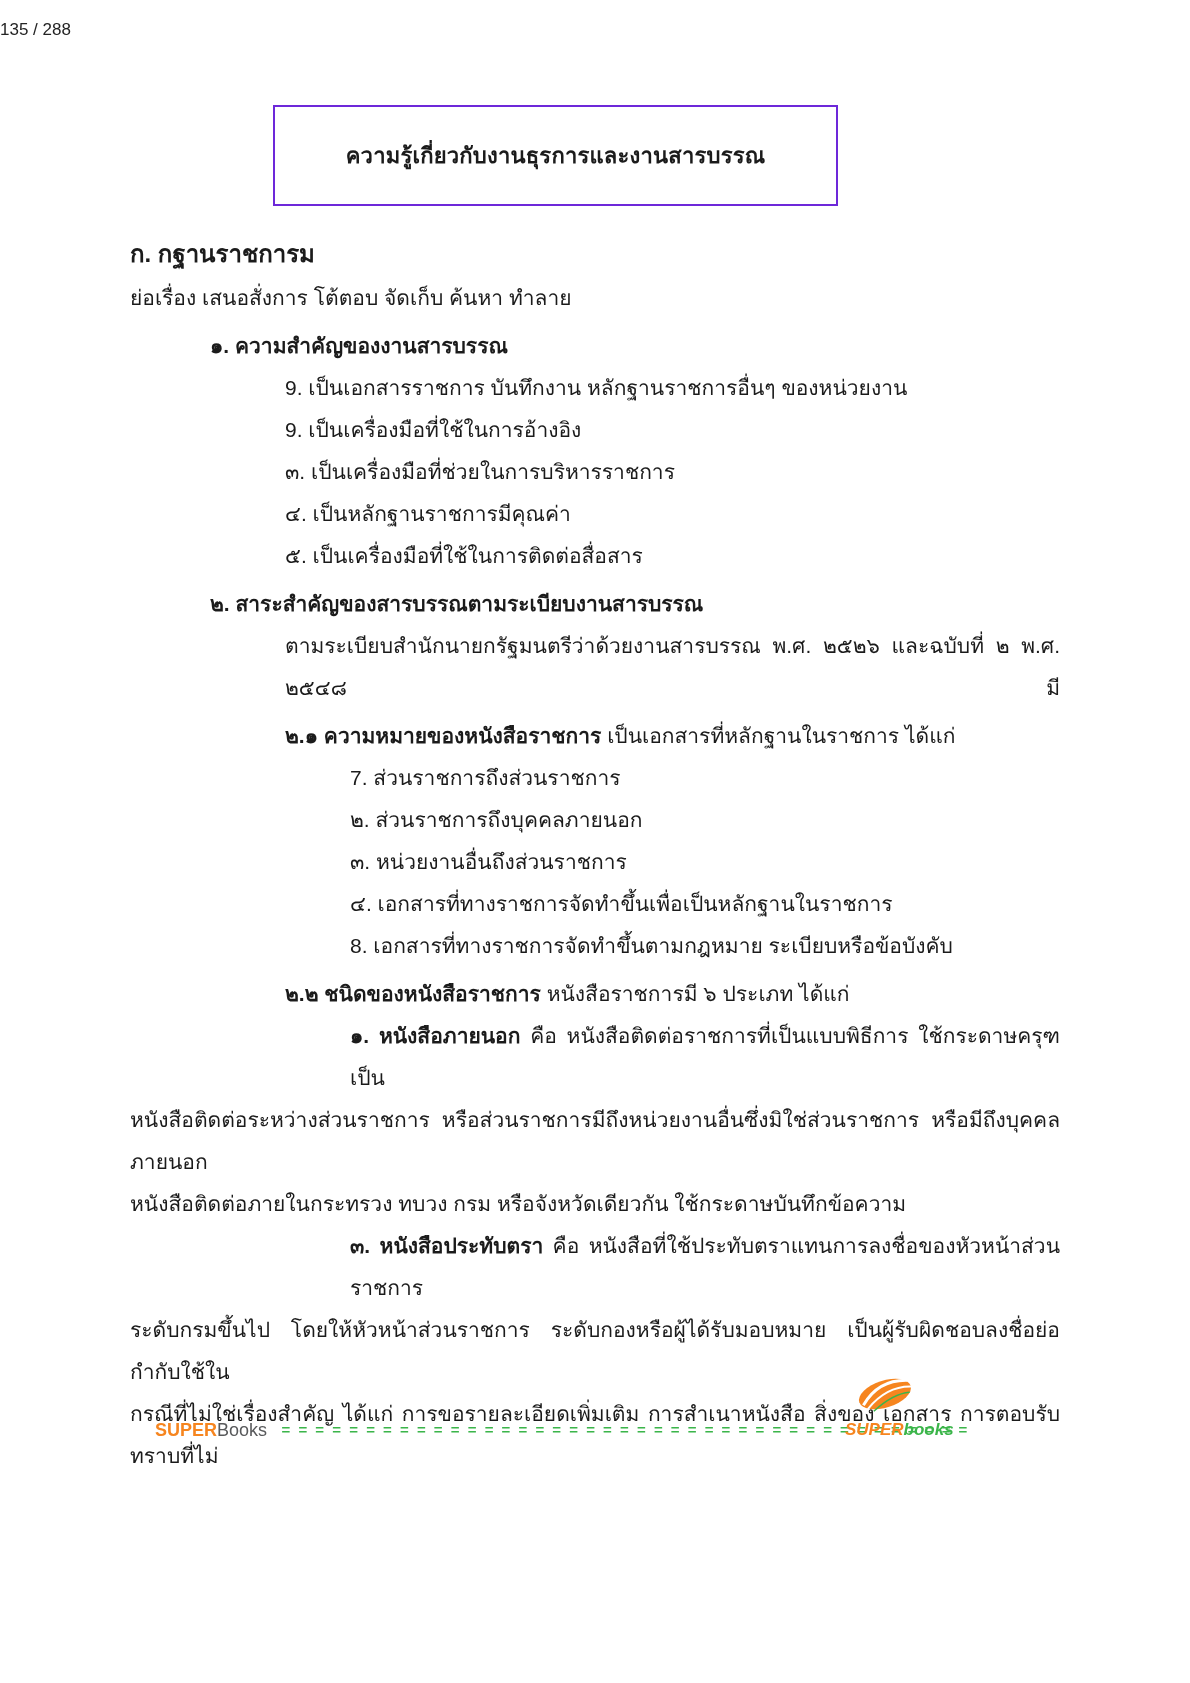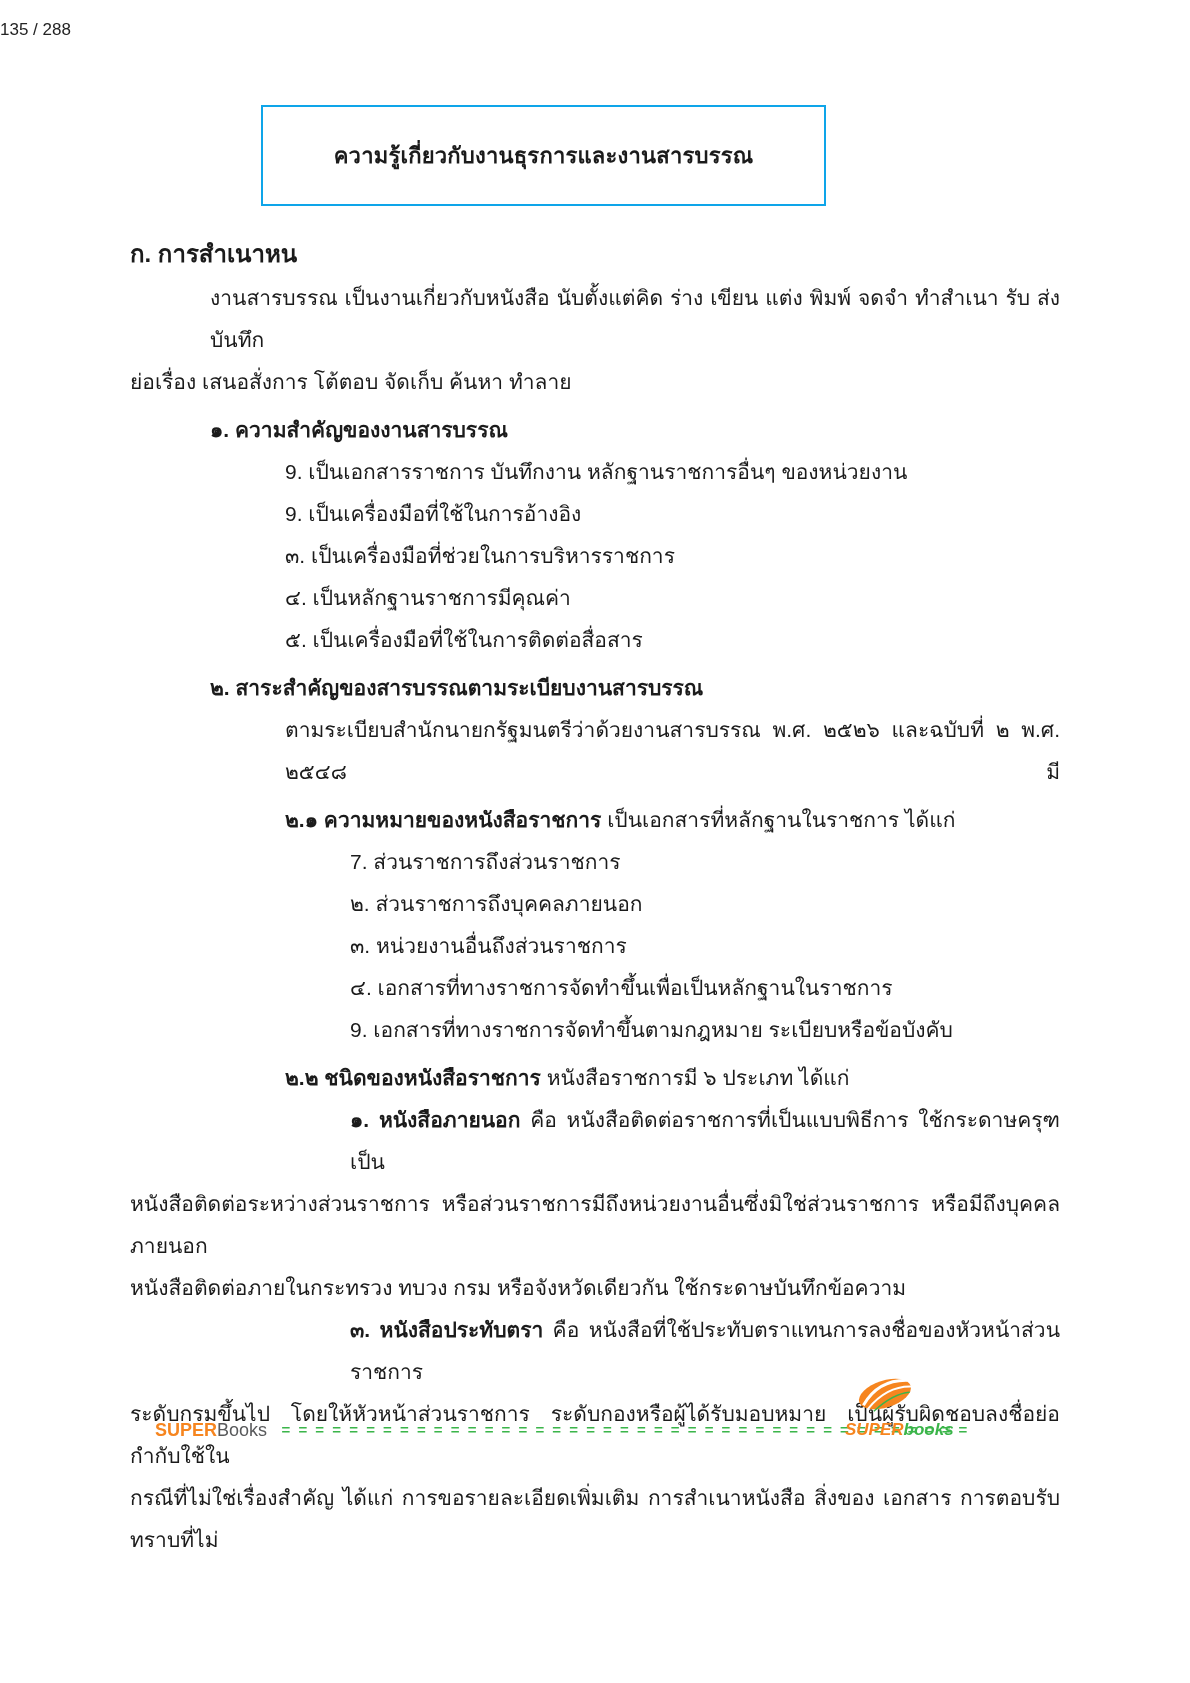--- a/index.html
+++ b/index.html
@@ -10,22 +10,22 @@
     margin:0 auto;
     font-family:"Liberation Sans", sans-serif;
     color:#1b1b1b;
     overflow:hidden;
   }
   .page-number{
     position:absolute;top:20px;left:0;width:100%;
     text-align:left;font-size:17px;color:#242424;
   }
   .title-box{
-    position:absolute;top:105px;left:261px;width:565px;height:101px;
-    border:2px solid #0ea5e9;
+    position:absolute;top:105px;left:273px;width:565px;height:101px;
+    border:2px solid #6d28d9;
     display:flex;align-items:center;justify-content:center;
     box-sizing:border-box;
   }
   .title-box .title{
     font-size:22px;font-weight:700;letter-spacing:.2px;
   }
   .doc{
     position:absolute;top:233px;left:130px;width:930px;
   }
   .doc-heading{
@@ -72,38 +72,37 @@
 
 <div class="page">
 
   <div class="page-number">135 / 288</div>
 
   <div class="title-box">
     <div class="title">ความรู้เกี่ยวกับงานธุรการและงานสารบรรณ</div>
   </div>
 
   <div class="doc">
-    <div class="doc-heading">ก. การสำเนาหน</div>
+    <div class="doc-heading">ก. กฐานราชการม</div>
     <div id="doc-lines">
-        <div class="line ind1 justify"><span>งานสารบรรณ เป็นงานเกี่ยวกับหนังสือ นับตั้งแต่คิด ร่าง เขียน แต่ง พิมพ์ จดจำ ทำสำเนา รับ ส่ง บันทึก</span></div>
         <div class="line ind0"><span>ย่อเรื่อง เสนอสั่งการ โต้ตอบ จัดเก็บ ค้นหา ทำลาย</span></div>
         <div class="line ind1 gap"><span class="b">๑. ความสำคัญของงานสารบรรณ</span></div>
         <div class="line ind2"><span>9. เป็นเอกสารราชการ บันทึกงาน หลักฐานราชการอื่นๆ ของหน่วยงาน</span></div>
         <div class="line ind2"><span>9. เป็นเครื่องมือที่ใช้ในการอ้างอิง</span></div>
         <div class="line ind2"><span>๓. เป็นเครื่องมือที่ช่วยในการบริหารราชการ</span></div>
         <div class="line ind2"><span>๔. เป็นหลักฐานราชการมีคุณค่า</span></div>
         <div class="line ind2"><span>๕. เป็นเครื่องมือที่ใช้ในการติดต่อสื่อสาร</span></div>
         <div class="line ind1 gap"><span class="b">๒. สาระสำคัญของสารบรรณตามระเบียบงานสารบรรณ</span></div>
         <div class="line ind2 justify"><span>ตามระเบียบสำนักนายกรัฐมนตรีว่าด้วยงานสารบรรณ พ.ศ. ๒๕๒๖ และฉบับที่ ๒ พ.ศ. ๒๕๔๘ มี</span></div>
         <div class="line ind2 gap"><span class="b">๒.๑ ความหมายของหนังสือราชการ</span><span> เป็นเอกสารที่หลักฐานในราชการ ได้แก่</span></div>
         <div class="line ind3"><span>7. ส่วนราชการถึงส่วนราชการ</span></div>
         <div class="line ind3"><span>๒. ส่วนราชการถึงบุคคลภายนอก</span></div>
         <div class="line ind3"><span>๓. หน่วยงานอื่นถึงส่วนราชการ</span></div>
         <div class="line ind3"><span>๔. เอกสารที่ทางราชการจัดทำขึ้นเพื่อเป็นหลักฐานในราชการ</span></div>
-        <div class="line ind3"><span>9. เอกสารที่ทางราชการจัดทำขึ้นตามกฎหมาย ระเบียบหรือข้อบังคับ</span></div>
+        <div class="line ind3"><span>8. เอกสารที่ทางราชการจัดทำขึ้นตามกฎหมาย ระเบียบหรือข้อบังคับ</span></div>
         <div class="line ind2 gap"><span class="b">๒.๒ ชนิดของหนังสือราชการ</span><span> หนังสือราชการมี ๖ ประเภท ได้แก่</span></div>
         <div class="line ind3 justify"><span class="b">๑. หนังสือภายนอก</span><span> คือ หนังสือติดต่อราชการที่เป็นแบบพิธีการ ใช้กระดาษครุฑ เป็น</span></div>
         <div class="line ind0 justify"><span>หนังสือติดต่อระหว่างส่วนราชการ หรือส่วนราชการมีถึงหน่วยงานอื่นซึ่งมิใช่ส่วนราชการ หรือมีถึงบุคคลภายนอก</span></div>
         <div class="line ind0"><span>หนังสือติดต่อภายในกระทรวง ทบวง กรม หรือจังหวัดเดียวกัน ใช้กระดาษบันทึกข้อความ</span></div>
         <div class="line ind3 justify"><span class="b">๓. หนังสือประทับตรา</span><span> คือ หนังสือที่ใช้ประทับตราแทนการลงชื่อของหัวหน้าส่วนราชการ</span></div>
         <div class="line ind0 justify"><span>ระดับกรมขึ้นไป โดยให้หัวหน้าส่วนราชการ ระดับกองหรือผู้ได้รับมอบหมาย เป็นผู้รับผิดชอบลงชื่อย่อกำกับใช้ใน</span></div>
         <div class="line ind0 justify"><span>กรณีที่ไม่ใช่เรื่องสำคัญ ได้แก่ การขอรายละเอียดเพิ่มเติม การสำเนาหนังสือ สิ่งของ เอกสาร การตอบรับทราบที่ไม่</span></div>
       </div>
   </div>
 

